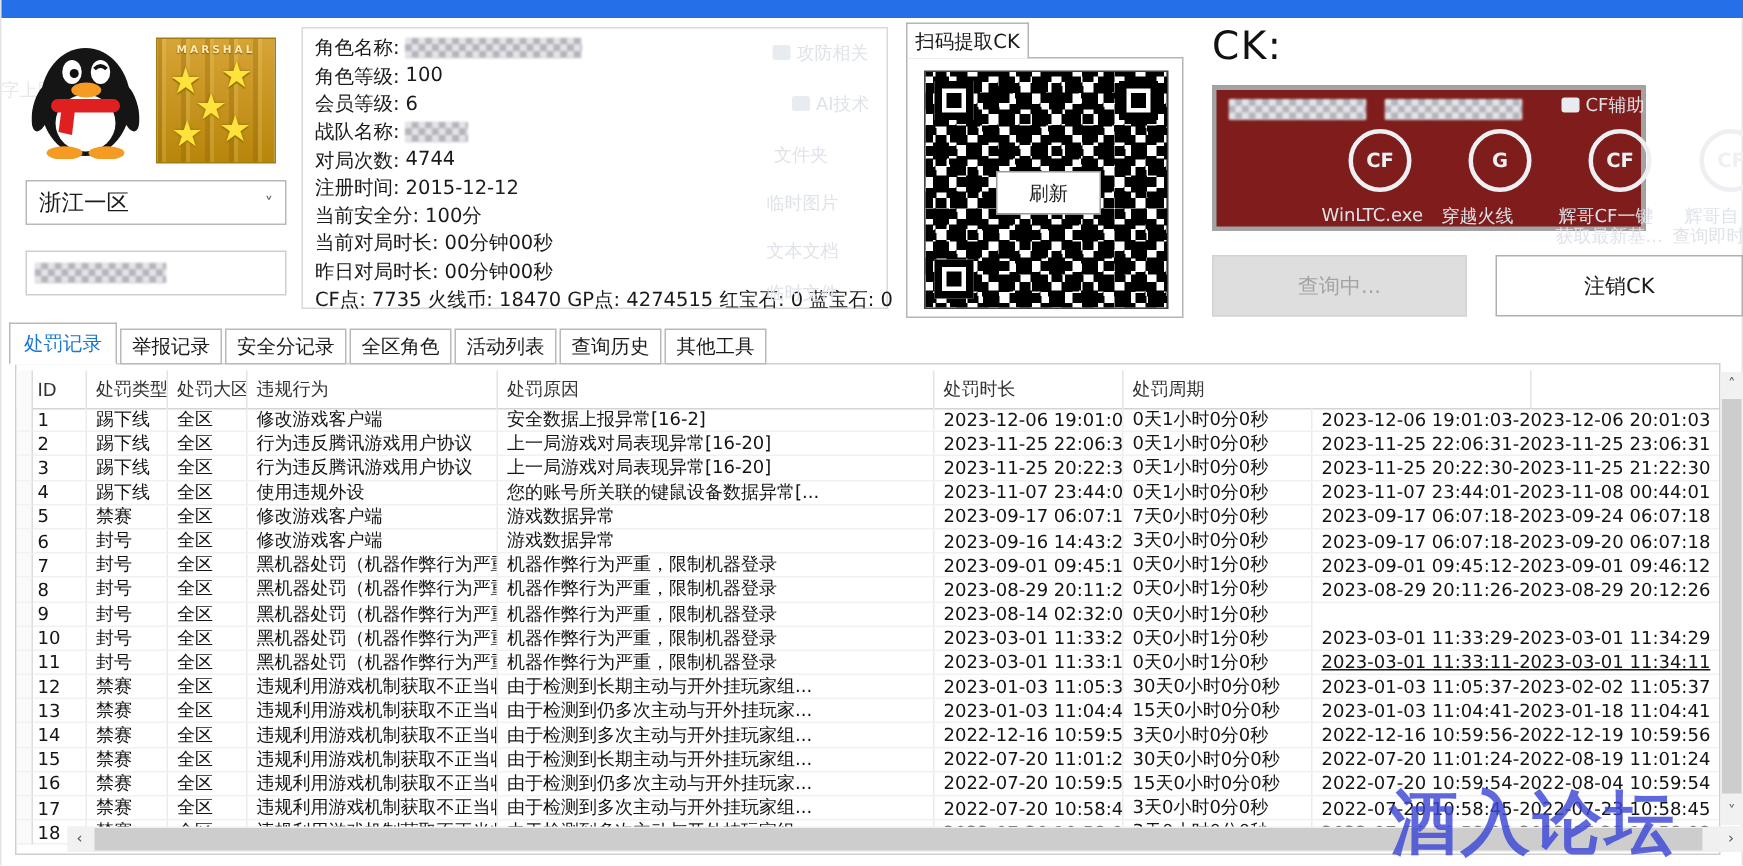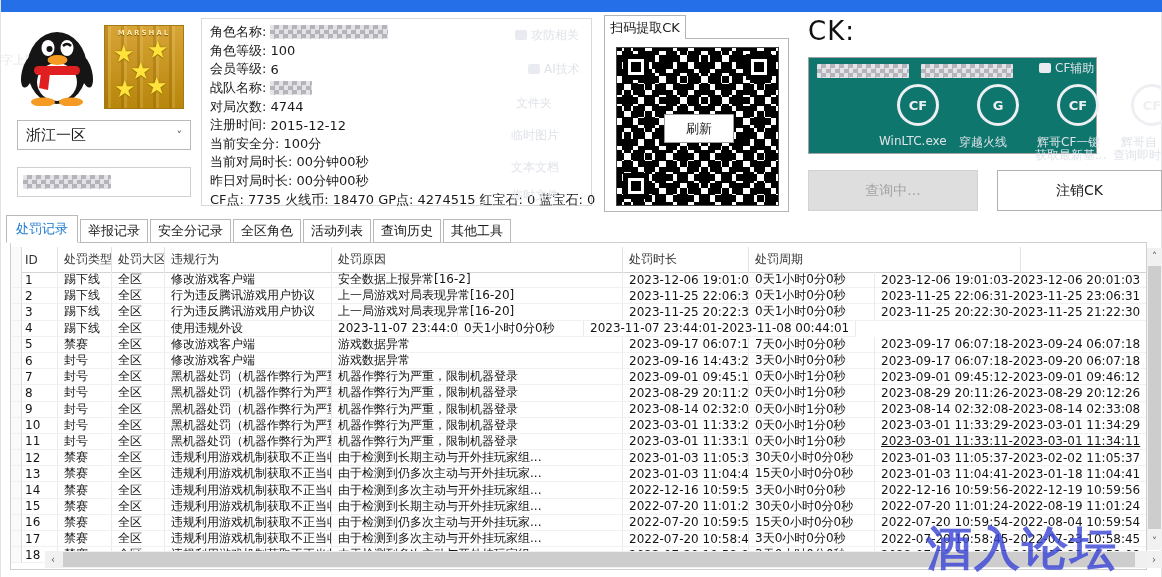--- a/index.html
+++ b/index.html
@@ -31,21 +31,21 @@
   .qr-panel{position:absolute;left:603px;top:38px;width:185px;height:174px;border:1px solid #b5b5b5;background:#fff;box-sizing:border-box;}
   .qr-code{position:absolute;left:11px;top:8px;width:161px;height:157px;border:1px solid #444;background:
       repeating-conic-gradient(#000 0% 25%,transparent 0% 50%) 0 0/14px 14px,
       repeating-conic-gradient(transparent 0% 25%,#000 0% 50%) 5px 3px/22px 22px,#fff;}
   .finder{position:absolute;width:26px;height:26px;border:5px solid #000;background:#fff;box-sizing:border-box;}
   .finder::after{content:"";position:absolute;left:3px;top:3px;width:10px;height:10px;background:#000;}
   .refresh-btn{position:absolute;left:47px;top:66px;width:68px;height:27px;background:#fff;border:1px solid #9a9a9a;font-size:13px;display:flex;align-items:center;justify-content:center;cursor:pointer;}
 
   
   .ck-title{position:absolute;left:807px;top:16px;font-size:26px;letter-spacing:1px;color:#111;}
-  .ck-box{position:absolute;left:807px;top:57px;width:289px;height:97px;border:1px solid #a3a3a3;background:#0f766e;box-sizing:border-box;}
+  .ck-box{position:absolute;left:807px;top:57px;width:289px;height:97px;border:3px solid #a3a3a3;background:#7f1d1d;box-sizing:border-box;}
   .btn{position:absolute;height:41px;box-sizing:border-box;display:flex;align-items:center;justify-content:center;font-size:14px;cursor:pointer;}
   .btn-disabled{left:807px;top:170px;width:170px;background:#dedede;color:#a3a3a3;border:1px solid #d2d2d2;cursor:default;}
   .btn-normal{left:996px;top:170px;width:165px;background:#fff;color:#1a1a1a;border:1px solid #b0b0b0;}
 
   
   .tabs{position:absolute;left:5px;top:215px;display:flex;align-items:flex-end;z-index:3;}
   .tab{height:24px;border:1px solid #b9b9b9;background:#fff;font-size:13px;display:flex;align-items:center;padding:0 7px;margin-right:2px;box-sizing:border-box;cursor:pointer;}
   .tab.selected{height:28px;color:#1777d2;border-bottom:1px solid #fff;padding:0 9px;}
 
   
@@ -248,20 +248,21 @@
           <div class="gcell" style="width: 126px;">2023-11-25 20:22:30</div>
           <div class="gcell" style="width: 126px;">0天1小时0分0秒</div>
           <div class="gcell" style="width: 272px;">2023-11-25 20:22:30-2023-11-25 21:22:30</div>
         </div>
         <div class="grow">
           <div class="gcell gutter" style="width: 11px;"></div>
           <div class="gcell" style="width: 36px; padding-left: 3px;">4</div>
           <div class="gcell" style="width: 54px;">踢下线</div>
           <div class="gcell" style="width: 53px;">全区</div>
           <div class="gcell" style="width: 167px;">使用违规外设</div>
+          <div class="gcell" style="width: 291px;">您的账号所关联的键鼠设备数据异常[...</div>
           <div class="gcell" style="width: 126px;">2023-11-07 23:44:01</div>
           <div class="gcell" style="width: 126px;">0天1小时0分0秒</div>
           <div class="gcell" style="width: 272px;">2023-11-07 23:44:01-2023-11-08 00:44:01</div>
         </div>
         <div class="grow">
           <div class="gcell gutter" style="width: 11px;"></div>
           <div class="gcell" style="width: 36px; padding-left: 3px;">5</div>
           <div class="gcell" style="width: 54px;">禁赛</div>
           <div class="gcell" style="width: 53px;">全区</div>
           <div class="gcell" style="width: 167px;">修改游戏客户端</div>
@@ -305,21 +306,20 @@
         </div>
         <div class="grow">
           <div class="gcell gutter" style="width: 11px;"></div>
           <div class="gcell" style="width: 36px; padding-left: 3px;">9</div>
           <div class="gcell" style="width: 54px;">封号</div>
           <div class="gcell" style="width: 53px;">全区</div>
           <div class="gcell" style="width: 167px;">黑机器处罚（机器作弊行为严重）</div>
           <div class="gcell" style="width: 291px;">机器作弊行为严重，限制机器登录</div>
           <div class="gcell" style="width: 126px;">2023-08-14 02:32:08</div>
           <div class="gcell" style="width: 126px;">0天0小时1分0秒</div>
-          <div class="gcell" style="width: 272px;">2023-08-14 02:32:08-2023-08-14 02:33:08</div>
         </div>
         <div class="grow">
           <div class="gcell gutter" style="width: 11px;"></div>
           <div class="gcell" style="width: 36px; padding-left: 3px;">10</div>
           <div class="gcell" style="width: 54px;">封号</div>
           <div class="gcell" style="width: 53px;">全区</div>
           <div class="gcell" style="width: 167px;">黑机器处罚（机器作弊行为严重）</div>
           <div class="gcell" style="width: 291px;">机器作弊行为严重，限制机器登录</div>
           <div class="gcell" style="width: 126px;">2023-03-01 11:33:29</div>
           <div class="gcell" style="width: 126px;">0天0小时1分0秒</div>

